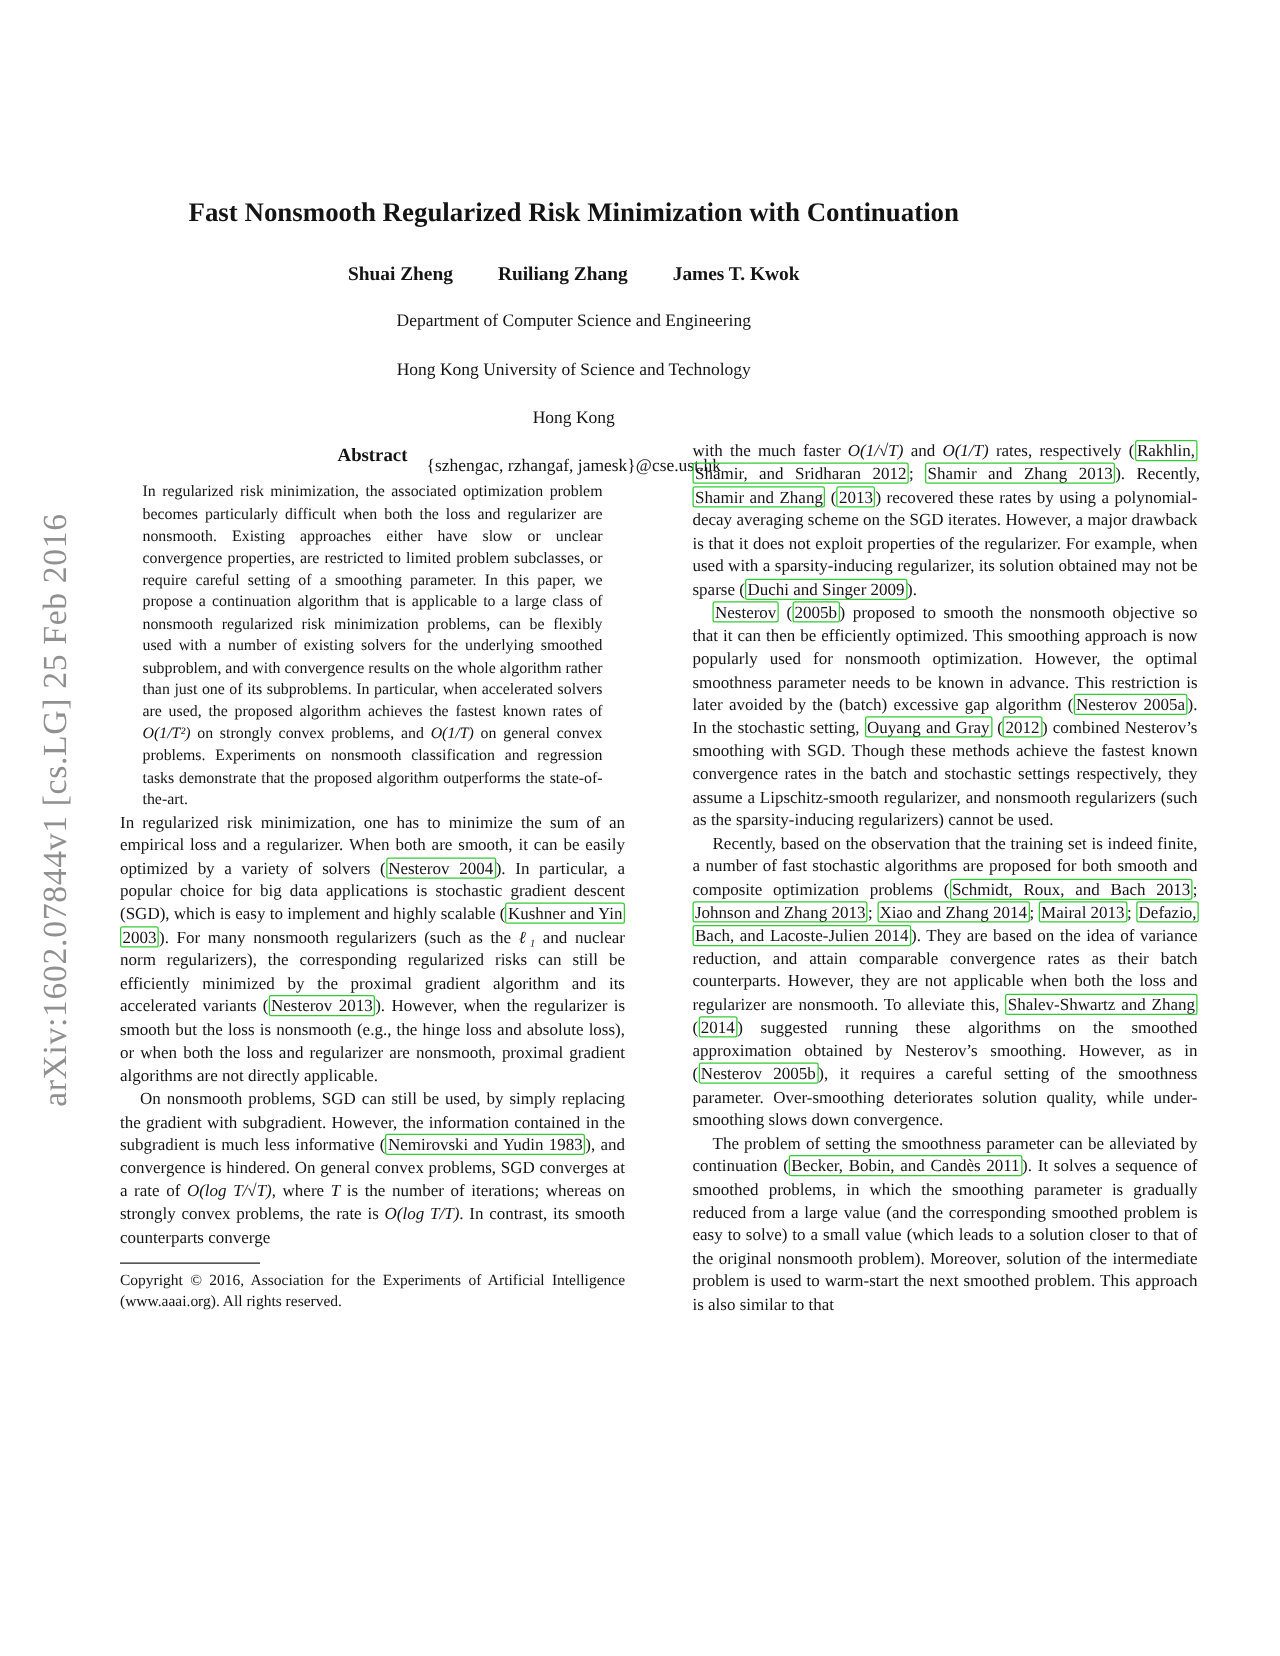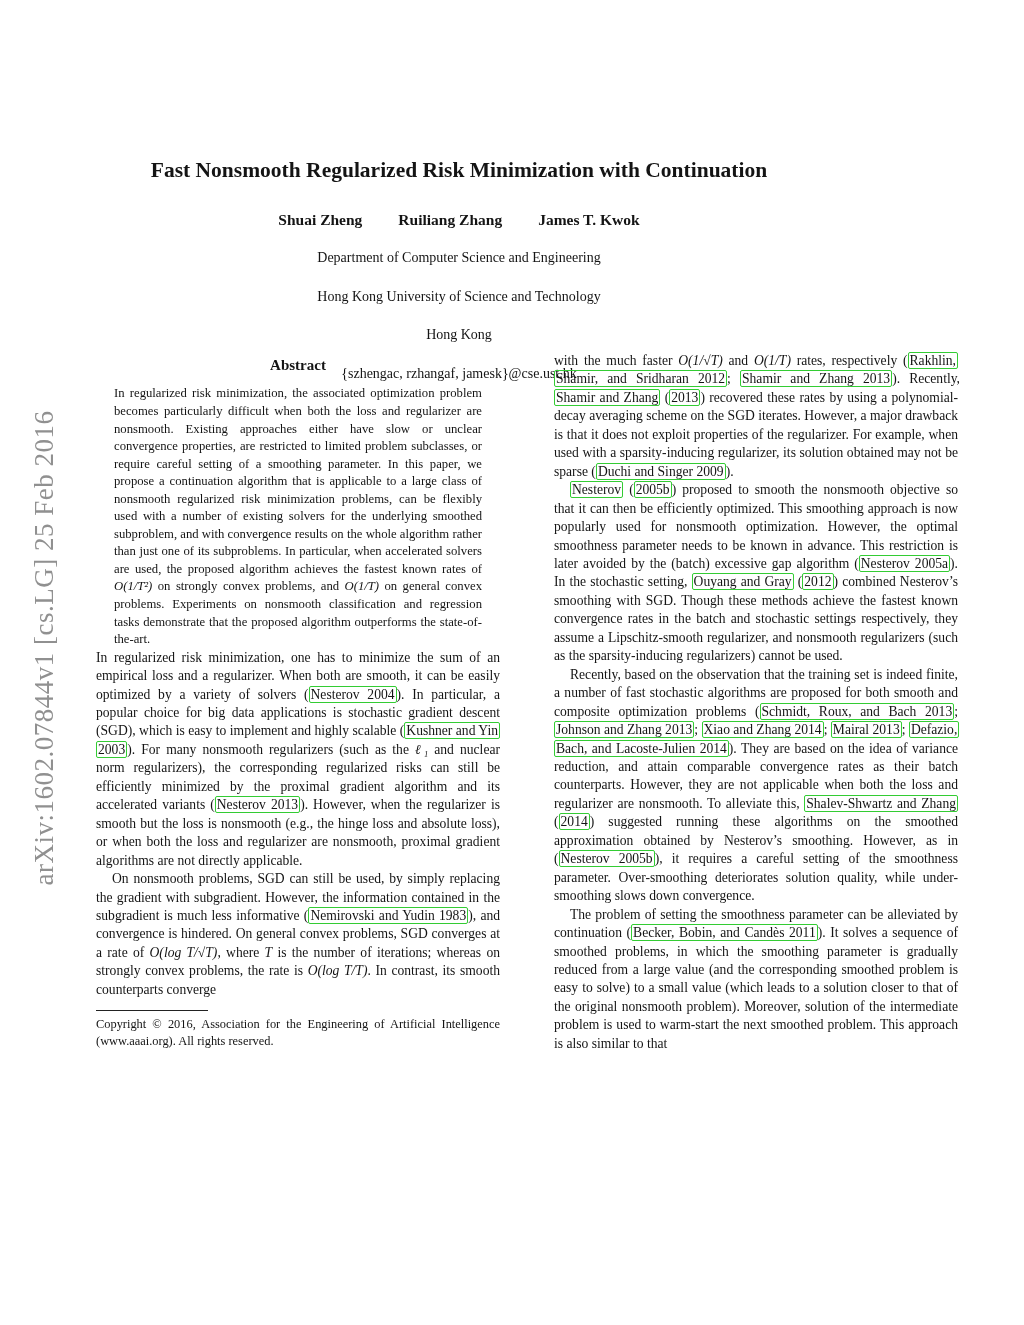--- a/index.html
+++ b/index.html
@@ -128,21 +128,21 @@
       </div>
 
     <div>
         <p class="para"><span>In regularized risk minimization, one has to minimize the sum of an empirical loss and a regularizer. When both are smooth, it can be easily optimized by a variety of solvers (</span><span class="cite">Nesterov 2004</span><span>). In particular, a popular choice for big data applications is stochastic gradient descent (SGD), which is easy to implement and highly scalable (</span><span class="cite">Kushner and Yin 2003</span><span>). For many nonsmooth regularizers (such as the </span><span class="math">ℓ₁</span><span> and nuclear norm regularizers), the corresponding regularized risks can still be efficiently minimized by the proximal gradient algorithm and its accelerated variants (</span><span class="cite">Nesterov 2013</span><span>). However, when the regularizer is smooth but the loss is nonsmooth (e.g., the hinge loss and absolute loss), or when both the loss and regularizer are nonsmooth, proximal gradient algorithms are not directly applicable.</span></p>
         <p class="para indent"><span>On nonsmooth problems, SGD can still be used, by simply replacing the gradient with subgradient. However, the information contained in the subgradient is much less informative (</span><span class="cite">Nemirovski and Yudin 1983</span><span>), and convergence is hindered. On general convex problems, SGD converges at a rate of </span><span class="math">O(log T/√T)</span><span>, where </span><span class="math">T</span><span> is the number of iterations; whereas on strongly convex problems, the rate is </span><span class="math">O(log T/T)</span><span>. In contrast, its smooth counterparts converge</span></p>
       </div>
 
     <div class="footnote">
       <div class="footnote-rule"></div>
       <div>
-          <p class="para"><span>Copyright © 2016, Association for the Engineering of Artificial Intelligence (www.aaai.org). All rights reserved.</span></p>
+          <p class="para"><span>Copyright © 2016, Association for the Experiments of Artificial Intelligence (www.aaai.org). All rights reserved.</span></p>
         </div>
     </div>
   </div>
 
   <div class="col col-right">
       <p class="para"><span>with the much faster </span><span class="math">O(1/√T)</span><span> and </span><span class="math">O(1/T)</span><span> rates, respectively (</span><span class="cite">Rakhlin, Shamir, and Sridharan 2012</span><span>; </span><span class="cite">Shamir and Zhang 2013</span><span>). Recently, </span><span class="cite">Shamir and Zhang</span><span> (</span><span class="cite">2013</span><span>) recovered these rates by using a polynomial-decay averaging scheme on the SGD iterates. However, a major drawback is that it does not exploit properties of the regularizer. For example, when used with a sparsity-inducing regularizer, its solution obtained may not be sparse (</span><span class="cite">Duchi and Singer 2009</span><span>).</span></p>
       <p class="para indent"><span class="cite">Nesterov</span><span> (</span><span class="cite">2005b</span><span>) proposed to smooth the nonsmooth objective so that it can then be efficiently optimized. This smoothing approach is now popularly used for nonsmooth optimization. However, the optimal smoothness parameter needs to be known in advance. This restriction is later avoided by the (batch) excessive gap algorithm (</span><span class="cite">Nesterov 2005a</span><span>). In the stochastic setting, </span><span class="cite">Ouyang and Gray</span><span> (</span><span class="cite">2012</span><span>) combined Nesterov’s smoothing with SGD. Though these methods achieve the fastest known convergence rates in the batch and stochastic settings respectively, they assume a Lipschitz-smooth regularizer, and nonsmooth regularizers (such as the sparsity-inducing regularizers) cannot be used.</span></p>
       <p class="para indent"><span>Recently, based on the observation that the training set is indeed finite, a number of fast stochastic algorithms are proposed for both smooth and composite optimization problems (</span><span class="cite">Schmidt, Roux, and Bach 2013</span><span>; </span><span class="cite">Johnson and Zhang 2013</span><span>; </span><span class="cite">Xiao and Zhang 2014</span><span>; </span><span class="cite">Mairal 2013</span><span>; </span><span class="cite">Defazio, Bach, and Lacoste-Julien 2014</span><span>). They are based on the idea of variance reduction, and attain comparable convergence rates as their batch counterparts. However, they are not applicable when both the loss and regularizer are nonsmooth. To alleviate this, </span><span class="cite">Shalev-Shwartz and Zhang</span><span> (</span><span class="cite">2014</span><span>) suggested running these algorithms on the smoothed approximation obtained by Nesterov’s smoothing. However, as in (</span><span class="cite">Nesterov 2005b</span><span>), it requires a careful setting of the smoothness parameter. Over-smoothing deteriorates solution quality, while under-smoothing slows down convergence.</span></p>
       <p class="para indent"><span>The problem of setting the smoothness parameter can be alleviated by continuation (</span><span class="cite">Becker, Bobin, and Candès 2011</span><span>). It solves a sequence of smoothed problems, in which the smoothing parameter is gradually reduced from a large value (and the corresponding smoothed problem is easy to solve) to a small value (which leads to a solution closer to that of the original nonsmooth problem). Moreover, solution of the intermediate problem is used to warm-start the next smoothed problem. This approach is also similar to that</span></p>
     </div>

